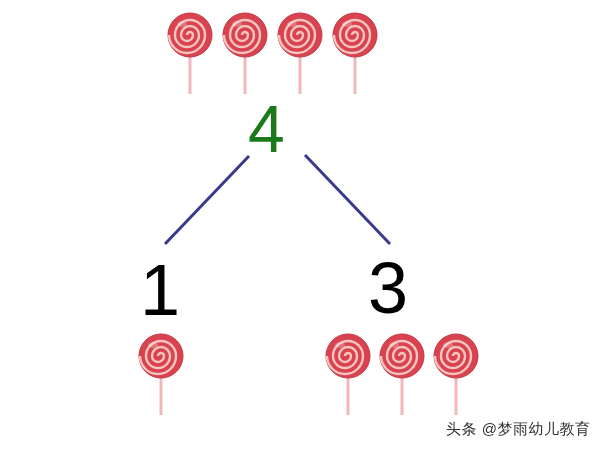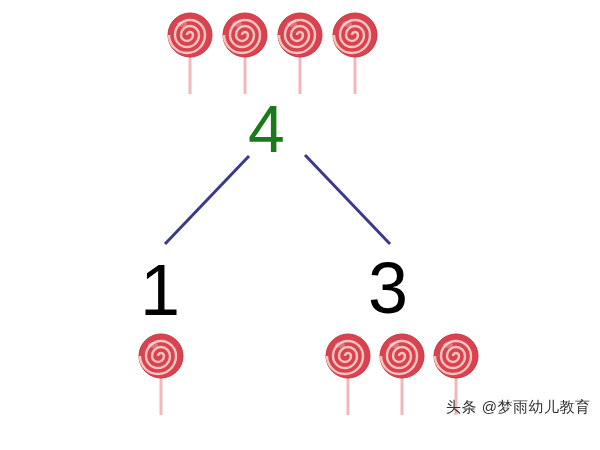--- a/index.html
+++ b/index.html
@@ -4,21 +4,21 @@
 <style>
   html, body { margin: 0; padding: 0; background: #ffffff; }
   body { width: 600px; height: 450px; position: relative; overflow: hidden; font-family: "Liberation Sans", sans-serif; }
   .lollipop { position: absolute; width: 46px; height: 82px; }
   .lollipop svg { width: 46px; height: 82px; display: block; }
   .num { position: absolute; font-family: "Liberation Sans", sans-serif; line-height: 1; }
   #total { left: 248px; top: 96px; font-size: 66px; color: #1a7a1a; }
   #part-left { left: 140px; top: 254px; font-size: 72px; color: #000000; }
   #part-right { left: 368px; top: 252px; font-size: 72px; color: #000000; }
   #bond-lines { position: absolute; left: 0; top: 0; width: 600px; height: 450px; }
-  #watermark { position: absolute; left: 446px; top: 398px; font-size: 15px; color: #333333; letter-spacing: 0.5px; }
+  #watermark { position: absolute; left: 446px; top: 420px; font-size: 15px; color: #333333; letter-spacing: 0.5px; }
 </style>
 </head>
 <body>
 
 <svg width="0" height="0" style="position:absolute">
   <defs>
     <symbol id="lolly" viewBox="0 0 46 82">
       <rect x="21.5" y="36" width="3" height="46" fill="#f0b8bc"></rect>
       <circle cx="23" cy="23" r="22" fill="#d9434f"></circle>
       <circle cx="23" cy="23" r="22" fill="none" stroke="#c23743" stroke-width="1"></circle>

